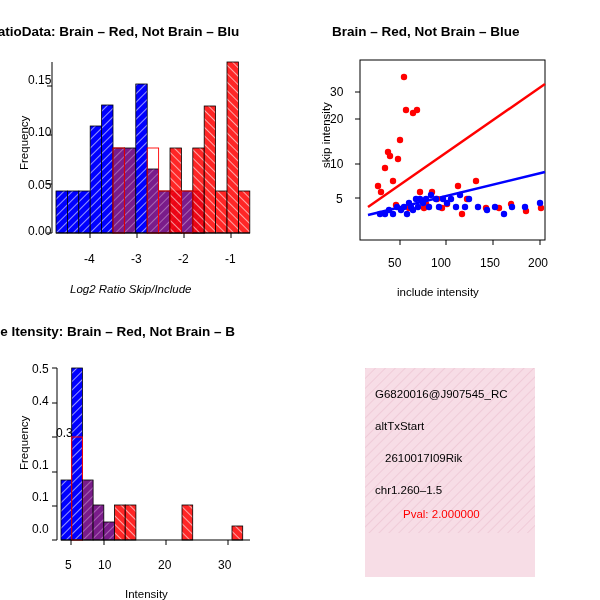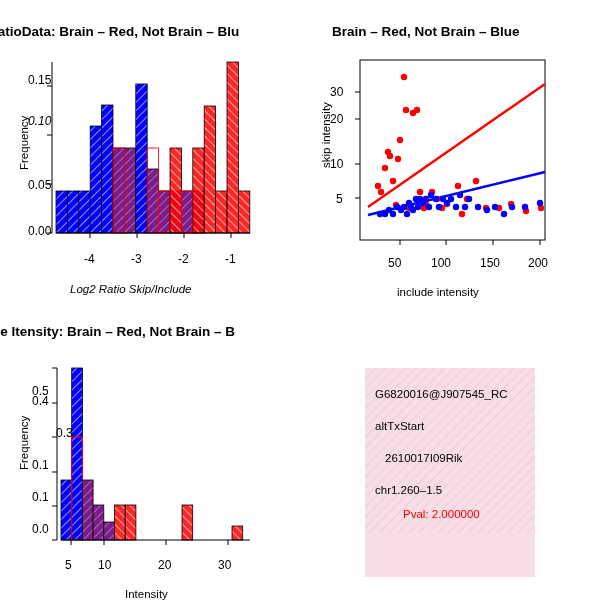--- a/index.html
+++ b/index.html
@@ -21,21 +21,21 @@
 <div class="page">
 
   <div class="panel" style="left:0;top:0;width:300px;height:300px;">
     <div class="ttl" style="position:absolute;left:-12px;top:24px;">RatioData: Brain – Red, Not Brain – Blu</div>
 
     <div class="axlab vert" style="position:absolute;left:18px;top:170px;">Frequency</div>
     <div class="axlab" style="position:absolute;left:70px;top:283px;font-style:italic;">Log2 Ratio Skip/Include</div>
 
     <div class="tick" style="position:absolute;left:28px;top:224px;">0.00</div>
     <div class="tick" style="position:absolute;left:28px;top:178px;">0.05</div>
-    <div class="tick" style="position:absolute;left:28px;top:114px;font-style:italic;">0.10</div>
+    <div class="tick" style="position:absolute;left:28px;top:125px;">0.10</div>
     <div class="tick" style="position:absolute;left:28px;top:73px;">0.15</div>
 
     <div class="tick" style="position:absolute;left:84px;top:252px;">-4</div>
     <div class="tick" style="position:absolute;left:131px;top:252px;">-3</div>
     <div class="tick" style="position:absolute;left:178px;top:252px;">-2</div>
     <div class="tick" style="position:absolute;left:225px;top:252px;">-1</div>
 
     <svg width="300" height="300" style="position:absolute;left:0;top:0;">
       <defs>
         <pattern id="hatchBlue" patternUnits="userSpaceOnUse" width="6" height="6" patternTransform="rotate(45)">
@@ -208,21 +208,21 @@
     <div class="ttl" style="position:absolute;left:-8px;top:24px;">ne Itensity: Brain – Red, Not Brain – B</div>
 
     <div class="axlab vert" style="position:absolute;left:18px;top:170px;">Frequency</div>
     <div class="axlab" style="position:absolute;left:125px;top:288px;">Intensity</div>
 
     <div class="tick" style="position:absolute;left:32px;top:222px;">0.0</div>
     <div class="tick" style="position:absolute;left:32px;top:190px;">0.1</div>
     <div class="tick" style="position:absolute;left:32px;top:158px;">0.1</div>
     <div class="tick" style="position:absolute;left:32px;top:126px;padding-left:24px;">0.3</div>
     <div class="tick" style="position:absolute;left:32px;top:94px;">0.4</div>
-    <div class="tick" style="position:absolute;left:32px;top:62px;margin-top:22px;">0.5</div>
+    <div class="tick" style="position:absolute;left:32px;top:62px;">0.5</div>
 
     <div class="tick" style="position:absolute;left:65px;top:258px;">5</div>
     <div class="tick" style="position:absolute;left:98px;top:258px;">10</div>
     <div class="tick" style="position:absolute;left:158px;top:258px;">20</div>
     <div class="tick" style="position:absolute;left:218px;top:258px;">30</div>
 
     <svg width="300" height="300" style="position:absolute;left:0;top:0;">
 
       <g>
         <rect x="61" y="180" width="10.7" height="60" fill="url(#hatchBlue)" stroke="#000" stroke-width="0.8"></rect>

